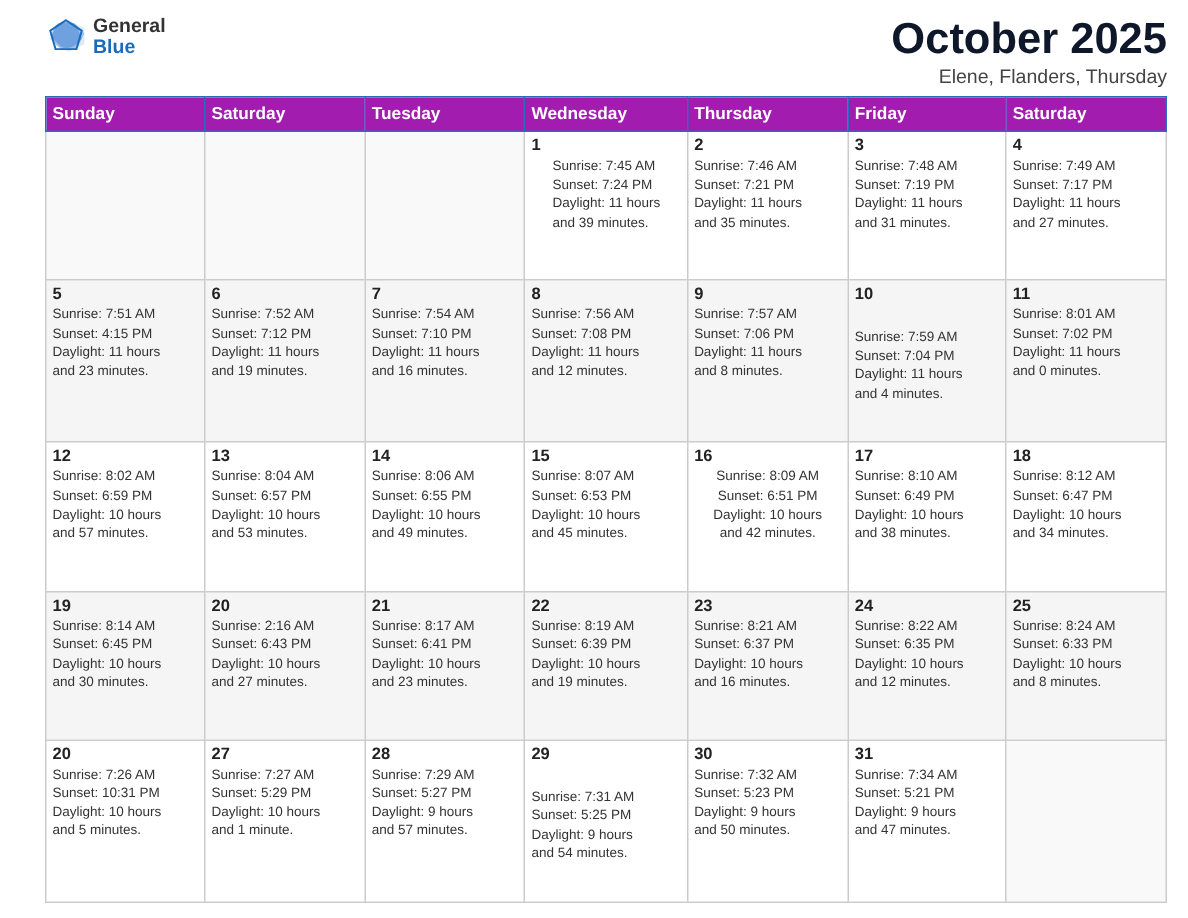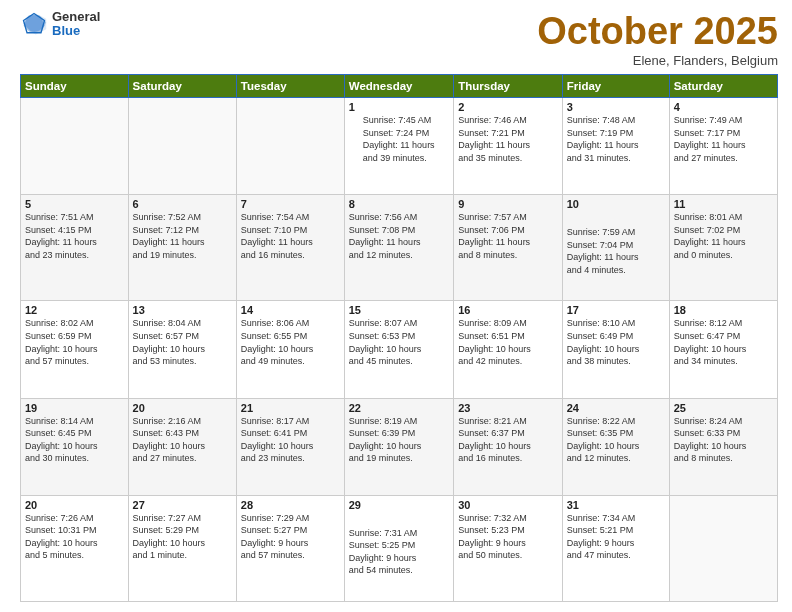--- a/index.html
+++ b/index.html
@@ -9,21 +9,21 @@
       background: #fff;
       font-family: Arial, sans-serif;
       overflow: hidden;
     }
     .page {
       width: 792px;
       height: 612px;
       background: #fff;
       display: flex;
       flex-direction: column;
-      padding: 10px 14px 10px 20px;
+      padding: 10px 14px 10px 30px;
     }
     .header {
       display: flex;
       justify-content: space-between;
       align-items: flex-start;
       margin-bottom: 6px;
     }
     .logo {
       display: flex;
       align-items: center;
@@ -39,35 +39,35 @@
     .logo-general { color: #333; }
     .logo-blue { color: #1a6bbf; }
     .logo-icon {
       width: 28px;
       height: 28px;
     }
     .title-block {
       text-align: right;
     }
     .main-title {
-      font-size: 38px;
+      font-size: 29px;
       font-weight: bold;
-      color: #a16207;
+      color: #0f172a;
     }
     .subtitle {
       font-size: 13px;
       color: #444;
     }
     .calendar {
       width: 100%;
       border-collapse: collapse;
       flex: 1;
     }
     .calendar th {
-      background: #4d7c0f;
+      background: #a21caf;
       color: #fff;
       font-size: 11.5px;
       font-weight: bold;
       padding: 5px 4px;
       text-align: left;
       border: 1px solid #2a6abf;
     }
     .calendar td {
       border: 1px solid #ccc;
       vertical-align: top;
@@ -110,21 +110,21 @@
         <path d="M8,8 Q16,2 24,8 L28,18 Q20,28 12,24 L4,16 Z" fill="#3a7fd5" opacity="0.5"></path>
         <path d="M16,4 L28,12 L24,26 L8,26 L4,12 Z" fill="none" stroke="#1a6bbf" stroke-width="1.5"></path>
       </svg>
       <div class="logo-text">
         <span class="logo-general">General</span>
         <span class="logo-blue">Blue</span>
       </div>
     </div>
     <div class="title-block">
       <div class="main-title">October 2025</div>
-      <div class="subtitle">Elene, Flanders, Belgium</div>
+      <div class="subtitle">Elene, Flanders, Thursday</div>
     </div>
   </div>
 
   <table class="calendar">
     <thead>
       <tr>
       <th>Sunday</th>
           <th>Saturday</th>
           <th>Tuesday</th>
           <th>Wednesday</th>
@@ -242,21 +242,21 @@
           </td>
           <td>
             <span class="day-num">15</span>
             <div class="day-info" style="white-space: pre-line;">Sunrise: 8:07 AM
 Sunset: 6:53 PM
 Daylight: 10 hours
 and 45 minutes.</div>
           </td>
           <td>
             <span class="day-num">16</span>
-            <div class="day-info" style="white-space: pre-line;">Sunrise: 8:09 AM
+            <div class="day-info" style="white-space: pre-line; text-align: center;">Sunrise: 8:09 AM
 Sunset: 6:51 PM
 Daylight: 10 hours
 and 42 minutes.</div>
           </td>
           <td>
             <span class="day-num">17</span>
             <div class="day-info" style="white-space: pre-line;">Sunrise: 8:10 AM
 Sunset: 6:49 PM
 Daylight: 10 hours
 and 38 minutes.</div>

